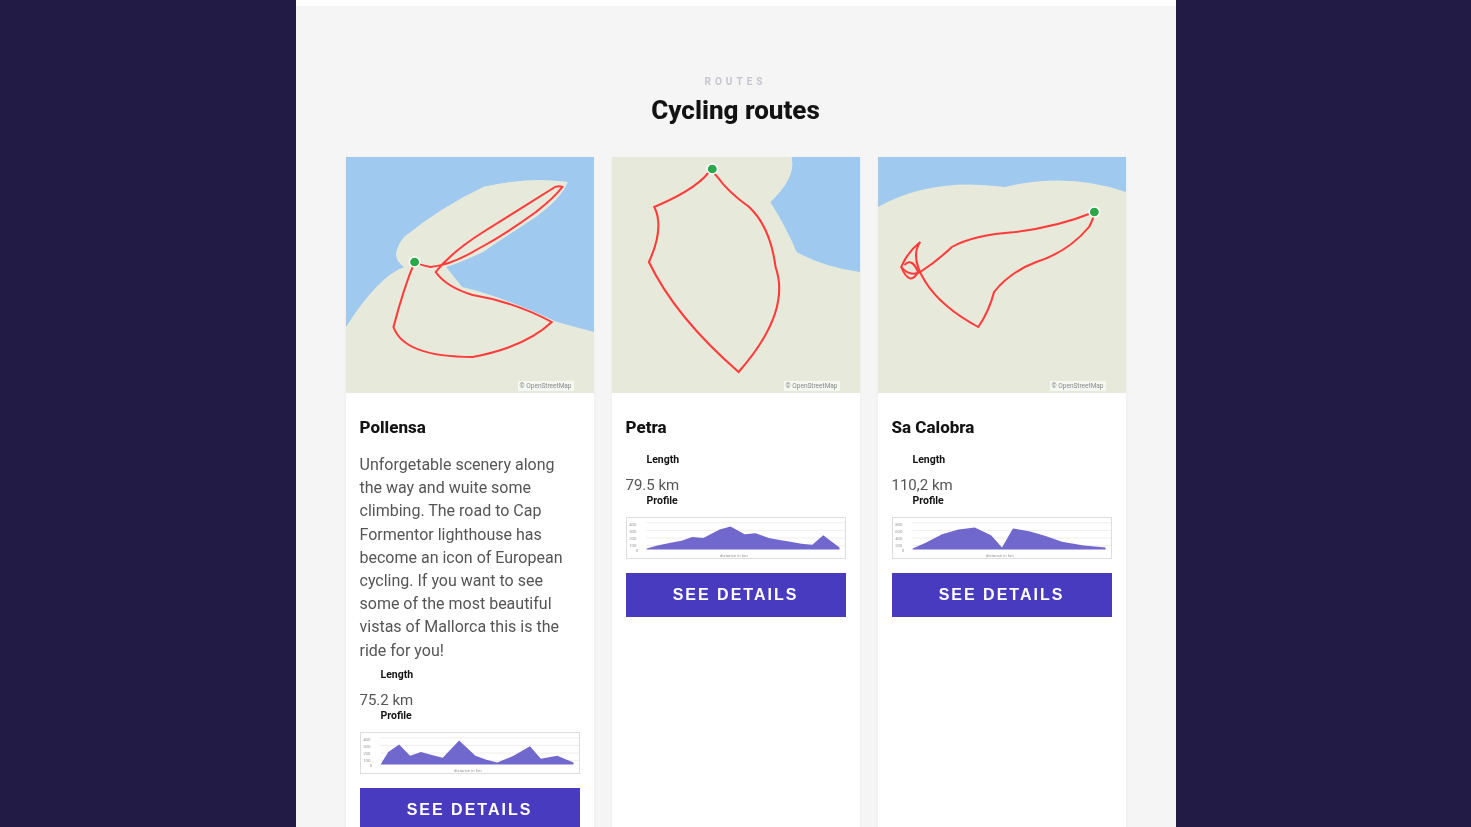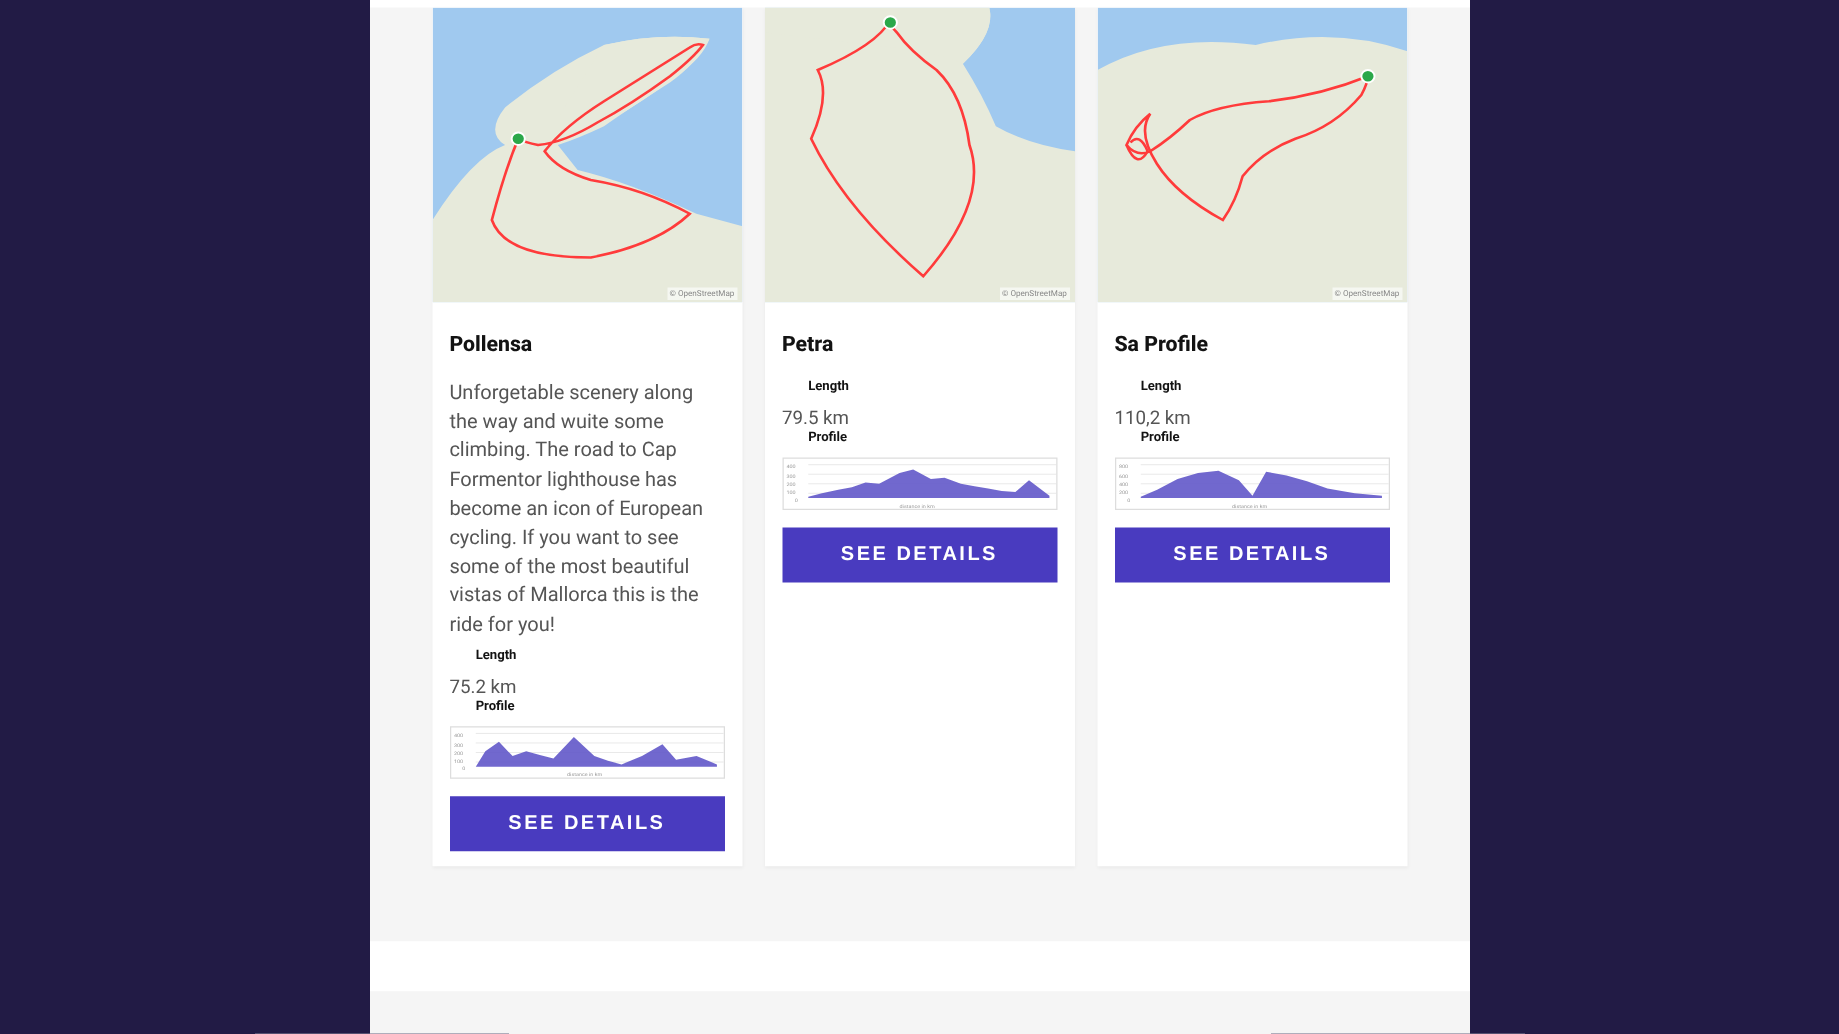--- a/index.html
+++ b/index.html
@@ -50,21 +50,21 @@
   }
   .map {
     height: 236px;
     position: relative;
     overflow: hidden;
   }
   .map svg { display: block; width: 100%; height: 100%; }
   .map-attrib {
     position: absolute;
     bottom: 2px;
-    right: 4px;
+    right: 20px;
     font-size: 6.5px;
     color: #888;
     background: rgba(255,255,255,0.6);
     padding: 1px 2px;
   }
   .card-body {
     padding: 24px 14px 12px;
     display: flex;
     flex-direction: column;
     flex: 1;
@@ -117,20 +117,24 @@
     height: 40px;
     background: #fff;
   }
 </style>
 </head>
 <body>
 
 <div class="page">
   <div class="topbar"></div>
 
+  <div class="section-header">
+    <div class="eyebrow">ROUTES</div>
+    <h2 class="section-title">Cycling routes</h2>
+  </div>
 
   <div class="cards">
 
     <div class="card">
       <div class="map">
         <svg viewBox="0 0 235 236" preserveAspectRatio="none">
           <rect width="235" height="236" fill="#a0c9ef"></rect>
 
           <path d="M0,236 L0,170 Q30,120 55,110 Q40,100 55,80 Q90,50 130,30 Q170,20 210,25 Q200,45 180,60 Q150,80 130,95 Q110,105 95,110 L110,130 Q150,140 200,165 L235,175 L235,236 Z" fill="#e7eadb"></path>
           <path d="M130,30 Q170,20 210,25 Q205,40 185,55 Q160,75 135,90 Q118,98 100,102 Q90,95 100,80 Q115,55 130,30 Z" fill="#e7eadb"></path>
@@ -212,21 +216,21 @@
           <rect width="235" height="236" fill="#a0c9ef"></rect>
           <path d="M0,50 Q50,20 120,30 Q180,15 235,35 L235,236 L0,236 Z" fill="#e7eadb"></path>
 
           <path d="M205,55 Q170,70 130,75 Q90,78 70,90 Q55,105 40,115 Q30,120 22,110 Q28,95 40,85 Q30,100 45,125 Q60,150 95,170 Q105,155 110,135 Q125,115 150,105 Q180,95 200,70 Q205,60 205,55 Z" fill="none" stroke="#ff3b3b" stroke-width="2"></path>
           <path d="M22,110 Q30,130 38,115 Q32,100 25,108" fill="none" stroke="#ff3b3b" stroke-width="2"></path>
           <circle cx="205" cy="55" r="5" fill="#2ba84a" stroke="#fff" stroke-width="1.5"></circle>
         </svg>
         <div class="map-attrib">© OpenStreetMap</div>
       </div>
       <div class="card-body">
-        <h3 class="card-title">Sa Profile</h3>
+        <h3 class="card-title">Sa Calobra</h3>
         <div class="label">Length</div>
         <div class="length-val">110,2 km</div>
         <div class="label">Profile</div>
         <div class="profile-chart">
           <svg viewBox="0 0 200 42" preserveAspectRatio="none">
             <g stroke="#ddd" stroke-width="0.5">
               <line x1="18" y1="5" x2="200" y2="5"></line>
                 <line x1="18" y1="13" x2="200" y2="13"></line>
               <line x1="18" y1="21" x2="200" y2="21"></line>
                 <line x1="18" y1="29" x2="200" y2="29"></line>

